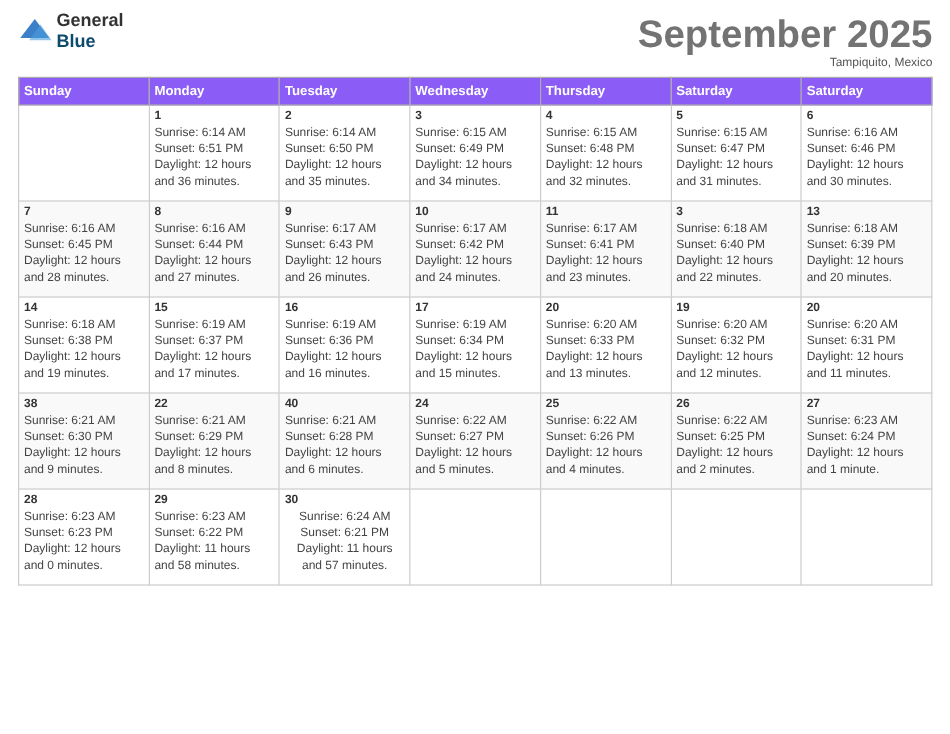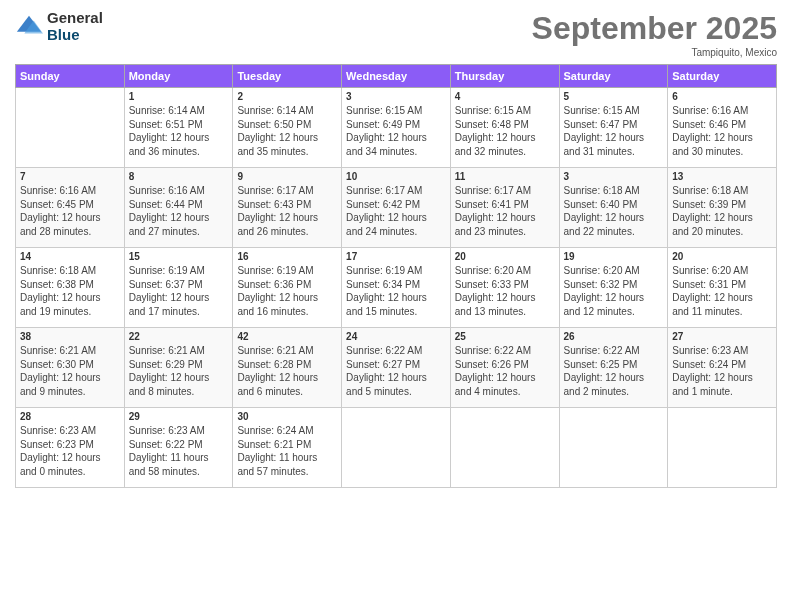--- a/index.html
+++ b/index.html
@@ -293,21 +293,21 @@
 and 9 minutes.</div>
           </td>
           <td>
             <div class="day-num">22</div>
             <div class="day-info" style="white-space: pre-line;">Sunrise: 6:21 AM
 Sunset: 6:29 PM
 Daylight: 12 hours
 and 8 minutes.</div>
           </td>
           <td>
-            <div class="day-num">42</div>
+            <div class="day-num">40</div>
             <div class="day-info" style="white-space: pre-line;">Sunrise: 6:21 AM
 Sunset: 6:28 PM
 Daylight: 12 hours
 and 6 minutes.</div>
           </td>
           <td>
             <div class="day-num">24</div>
             <div class="day-info" style="white-space: pre-line;">Sunrise: 6:22 AM
 Sunset: 6:27 PM
 Daylight: 12 hours
@@ -345,21 +345,21 @@
           </td>
           <td>
             <div class="day-num">29</div>
             <div class="day-info" style="white-space: pre-line;">Sunrise: 6:23 AM
 Sunset: 6:22 PM
 Daylight: 11 hours
 and 58 minutes.</div>
           </td>
           <td>
             <div class="day-num">30</div>
-            <div class="day-info" style="white-space: pre-line;">Sunrise: 6:24 AM
+            <div class="day-info" style="white-space: pre-line; text-align: center;">Sunrise: 6:24 AM
 Sunset: 6:21 PM
 Daylight: 11 hours
 and 57 minutes.</div>
           </td>
           <td class="empty"></td>
           <td class="empty"></td>
           <td class="empty"></td>
           <td class="empty"></td>
         </tr>
       </tbody>

